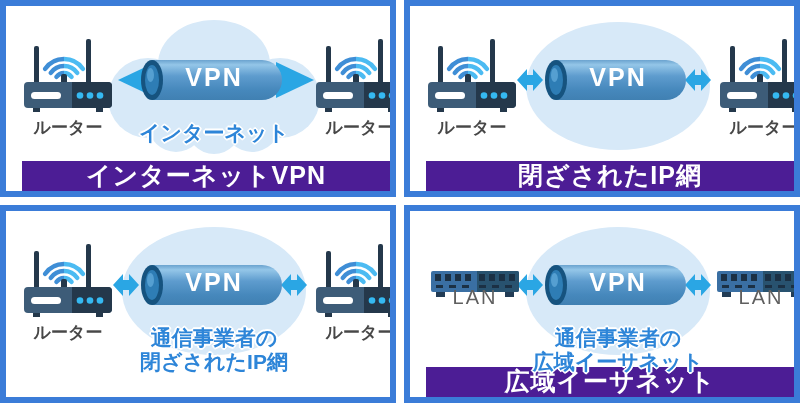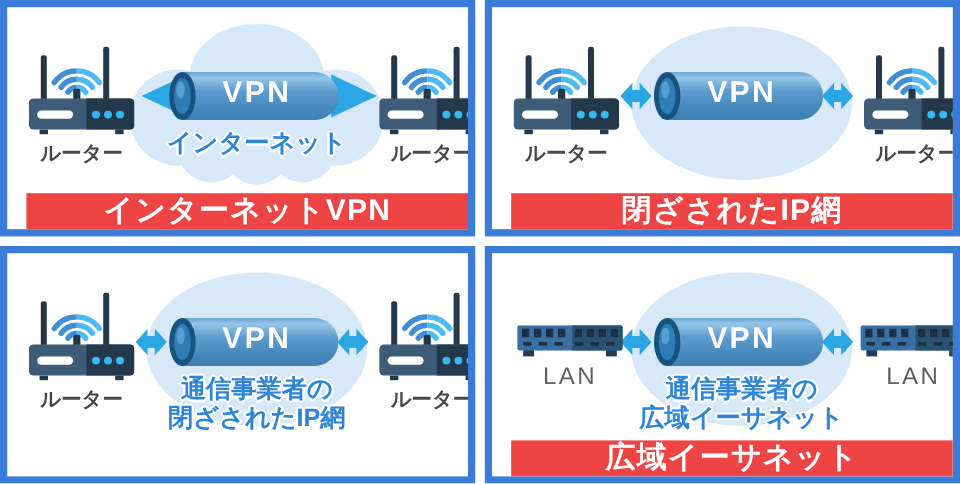--- a/index.html
+++ b/index.html
@@ -1,34 +1,34 @@
 <!DOCTYPE html>
 <html><head>
 <meta charset="utf-8">
 <style>
   html,body{margin:0;padding:0;background:#ffffff;}
   body{width:800px;height:403px;font-family:"Liberation Sans","DejaVu Sans",sans-serif;}
   .board{width:800px;height:403px;display:grid;grid-template-columns:396px 396px;grid-template-rows:197px 198px;column-gap:8px;row-gap:8px;background:#ffffff;}
   .panel{box-sizing:border-box;border:6px solid #3b7cd8;background:#ffffff;display:flex;flex-direction:column;overflow:hidden;padding-left:16px;}
   .scene{position:relative;flex:1;}
   .scene-svg{position:absolute;left:0;top:0;width:384px;height:156px;}
-  .panel-title{height:30px;background:#ef4444;color:#ffffff;font-weight:bold;font-size:25px;line-height:29px;text-align:center;letter-spacing:1px;}
+  .panel-title{height:30px;background:#4c1d95;color:#ffffff;font-weight:bold;font-size:25px;line-height:29px;text-align:center;letter-spacing:1px;}
   .device{position:absolute;top:28px;width:88px;height:78px;}
   .device-left{left:2px;}
   .device-right{left:294px;}
   .panel-lan .device{top:60px;height:30px;}
   .panel-lan .device-left{left:5px;}
   .panel-lan .device-right{left:291px;}
   .vpn-label{position:absolute;left:0;top:57px;width:384px;text-align:center;color:#ffffff;font-weight:bold;font-size:25px;letter-spacing:2px;}
-  .net-label{position:absolute;left:0;top:102px;width:384px;text-align:center;color:#2d85d8;font-weight:bold;font-size:21px;line-height:24px;
+  .net-label{position:absolute;left:0;top:115px;width:384px;text-align:center;color:#2d85d8;font-weight:bold;font-size:21px;line-height:24px;
     text-shadow:-2px 0 0 #fff,2px 0 0 #fff,0 -2px 0 #fff,0 2px 0 #fff,-1px -1px 0 #fff,1px -1px 0 #fff,-1px 1px 0 #fff,1px 1px 0 #fff;}
   .dev-label{position:absolute;top:110px;width:88px;text-align:center;color:#474747;font-weight:bold;font-size:17px;white-space:nowrap;}
   .dev-label-left{left:2px;}
   .dev-label-right{left:294px;}
-  .panel-lan .dev-label{top:92px;color:#5f5f5f;font-weight:normal;font-size:20px;letter-spacing:2px;}
+  .panel-lan .dev-label{top:75px;color:#5f5f5f;font-weight:normal;font-size:20px;letter-spacing:2px;}
   .panel-lan .dev-label-left{left:5px;}
   .panel-lan .dev-label-right{left:291px;}
 </style>
 </head>
 <body>
 
 <svg width="0" height="0" style="position:absolute" aria-hidden="true">
   <defs>
     <linearGradient id="tubeGrad" gradientUnits="userSpaceOnUse" x1="0" y1="-20" x2="0" y2="20">
       <stop offset="0" stop-color="#6ba3cf"></stop>

